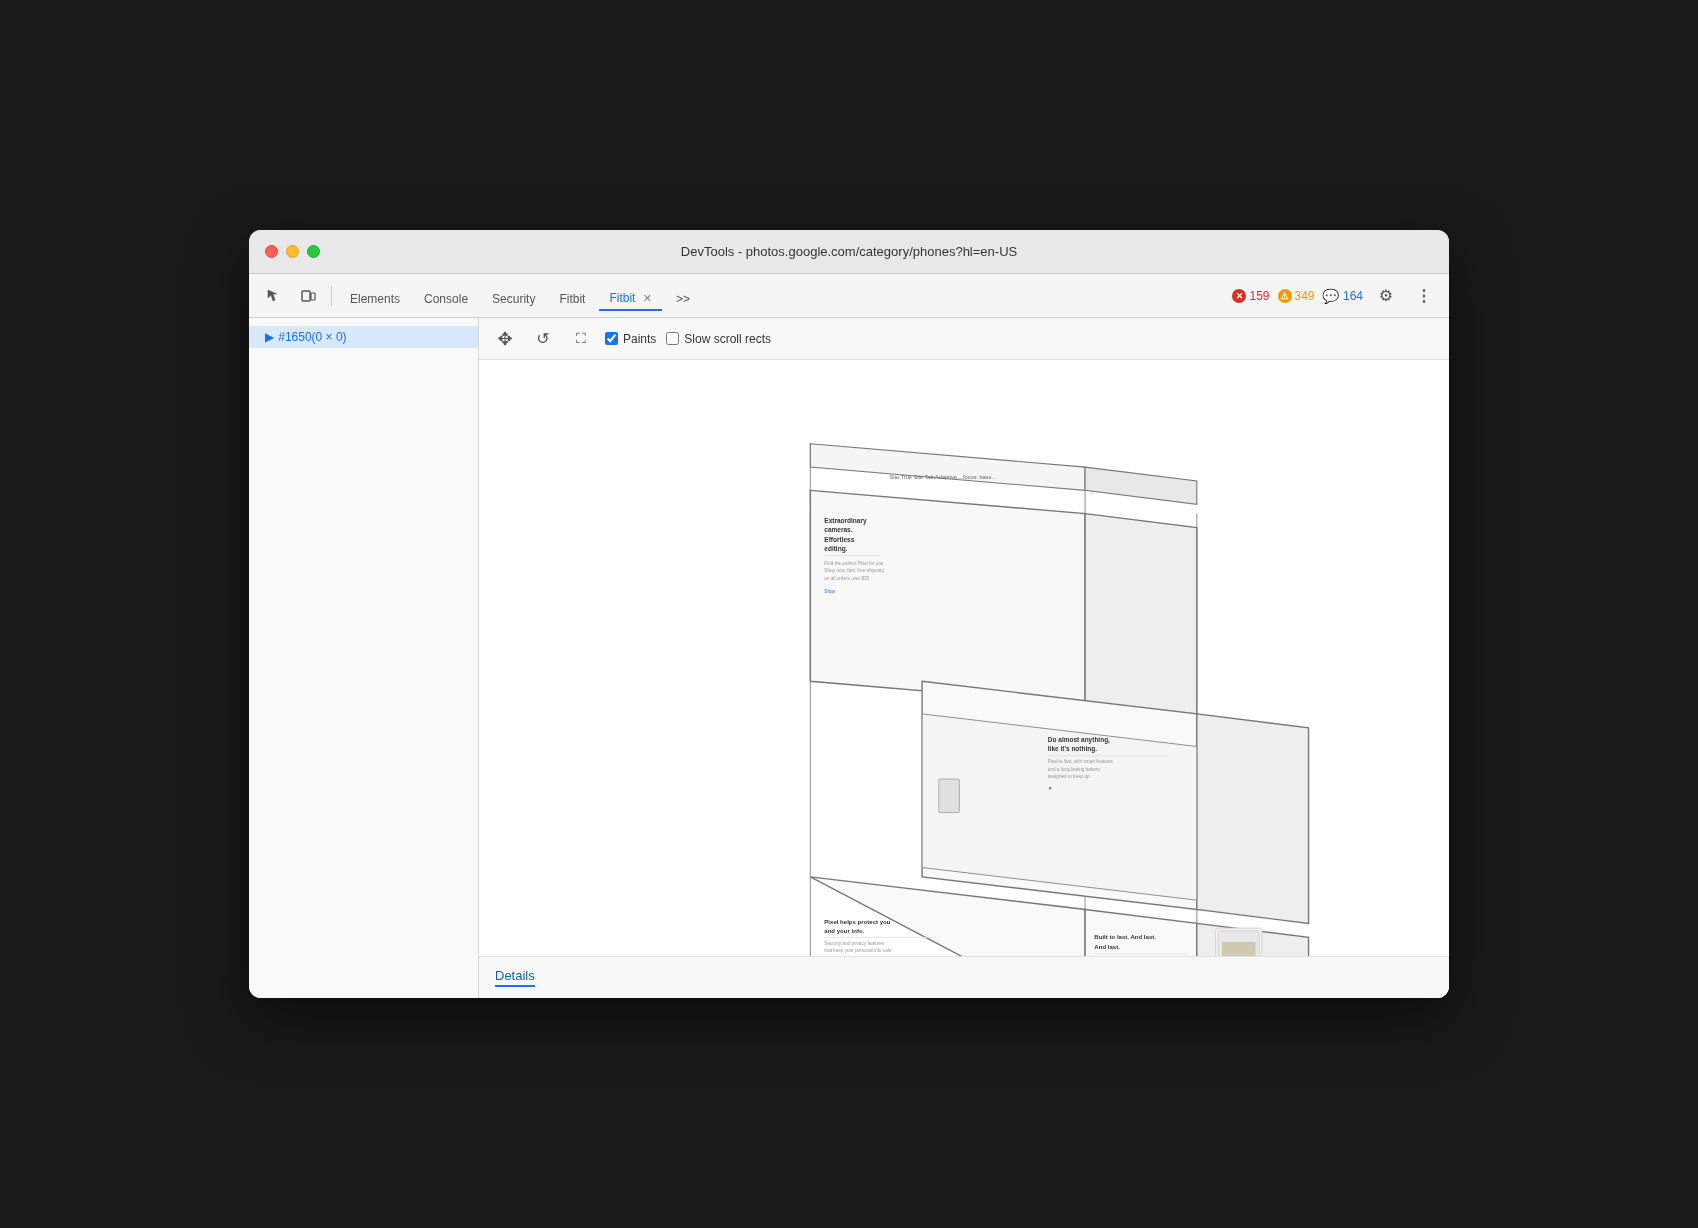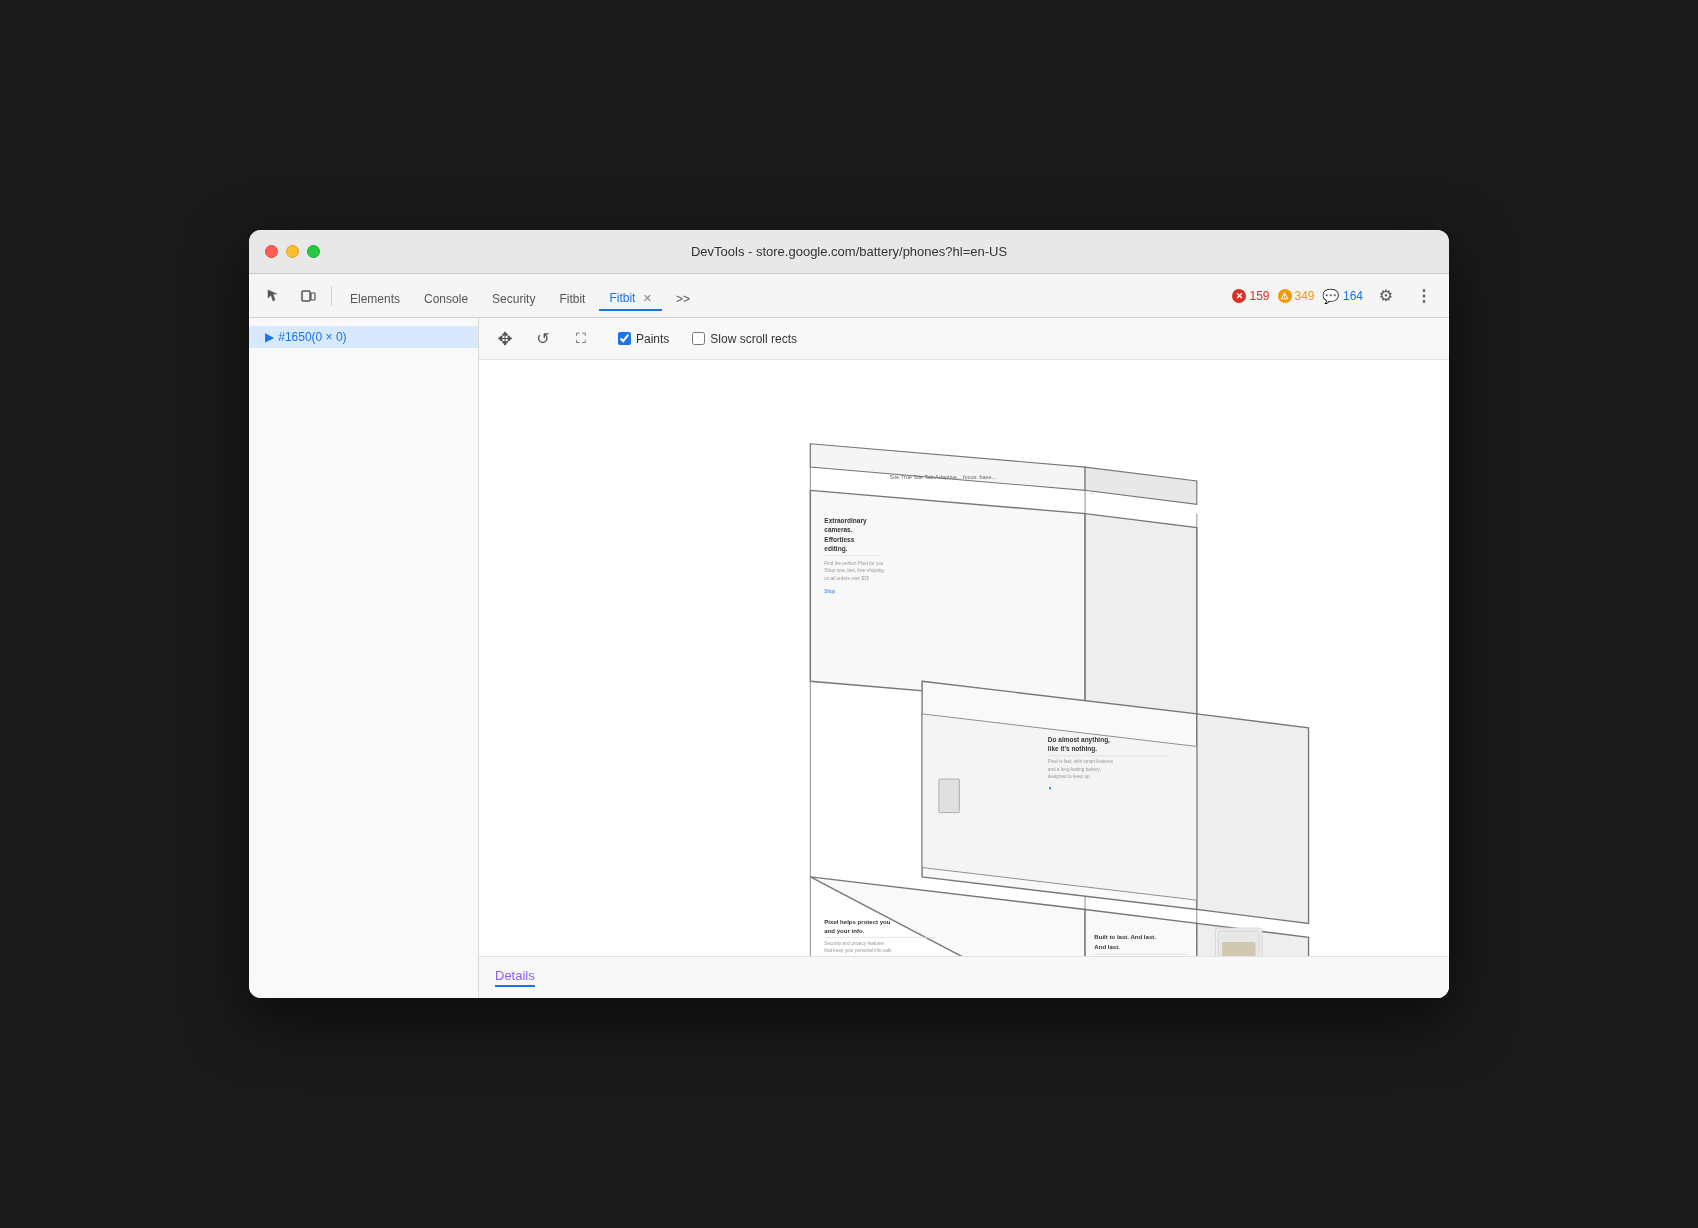--- a/index.html
+++ b/index.html
@@ -182,21 +182,20 @@
       border: none;
       background: transparent;
     }
     .checkbox-label {
       display: flex;
       align-items: center;
       gap: 5px;
       font-size: 12px;
       color: #333;
       cursor: pointer;
-      margin-left: 13px;
     }
     .checkbox-label input[type="checkbox"] {
       accent-color: #1a73e8;
     }
     
     .layers-canvas {
       flex: 1;
       background: #ffffff;
       position: relative;
       overflow: hidden;
@@ -205,21 +204,21 @@
     .details-bar {
       height: 42px;
       background: #f8f8f8;
       border-top: 1px solid #e0e0e0;
       display: flex;
       align-items: center;
       padding: 0 16px;
     }
     .details-tab {
       font-size: 13px;
-      color: #8b5cf6;
+      color: #0369a1;
       border-bottom: 2px solid #1a73e8;
       padding-bottom: 2px;
       cursor: pointer;
     }
 
     
     .layers-svg {
       width: 100%;
       height: 100%;
     }
@@ -228,21 +227,21 @@
 <body>
 
 <div class="window">
 
   <div class="title-bar">
     <div class="traffic-lights">
       <div class="traffic-light close"></div>
       <div class="traffic-light minimize"></div>
       <div class="traffic-light maximize"></div>
     </div>
-    <div class="title-bar-title">DevTools - store.google.com/battery/phones?hl=en-US</div>
+    <div class="title-bar-title">DevTools - photos.google.com/category/phones?hl=en-US</div>
   </div>
 
   <div class="toolbar">
     <button class="toolbar-icon-btn">
       <svg width="16" height="16" viewBox="0 0 16 16" fill="none">
         <path d="M2 2 L2 10 L5 7 L7 13 L9 12 L7 6 L11 6 Z" fill="#555" stroke="#555" stroke-width="0.5"></path>
       </svg>
     </button>
     <button class="toolbar-icon-btn">
       <svg width="16" height="16" viewBox="0 0 16 16" fill="none">

